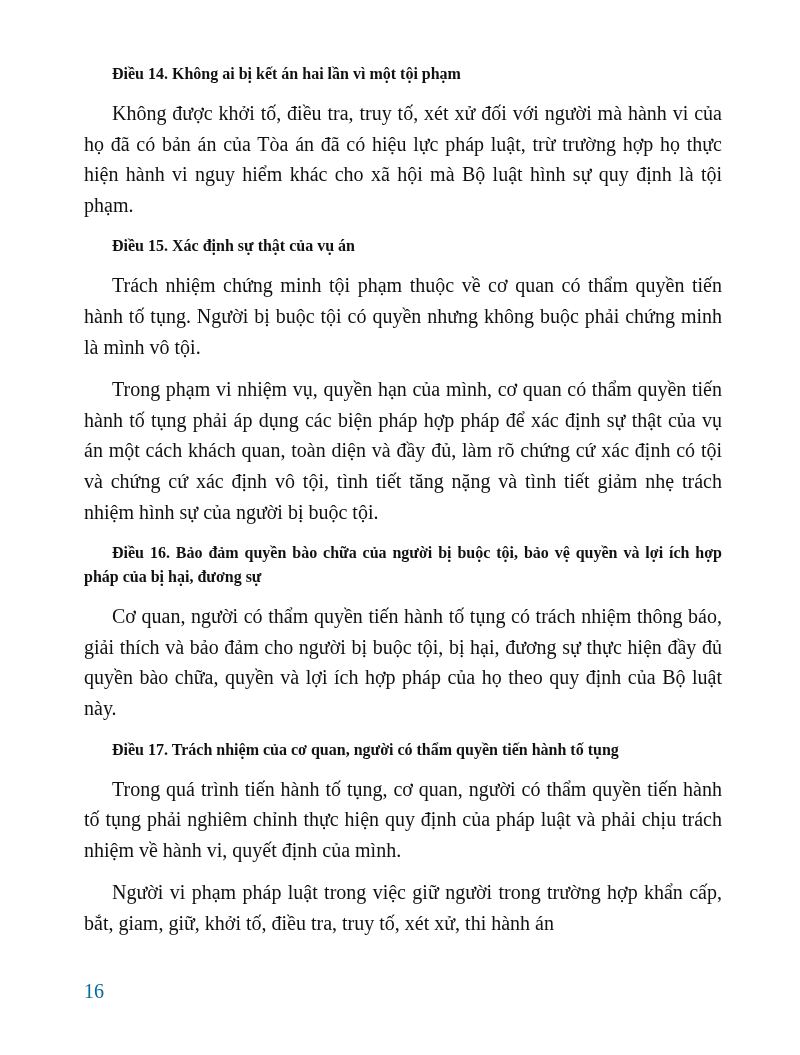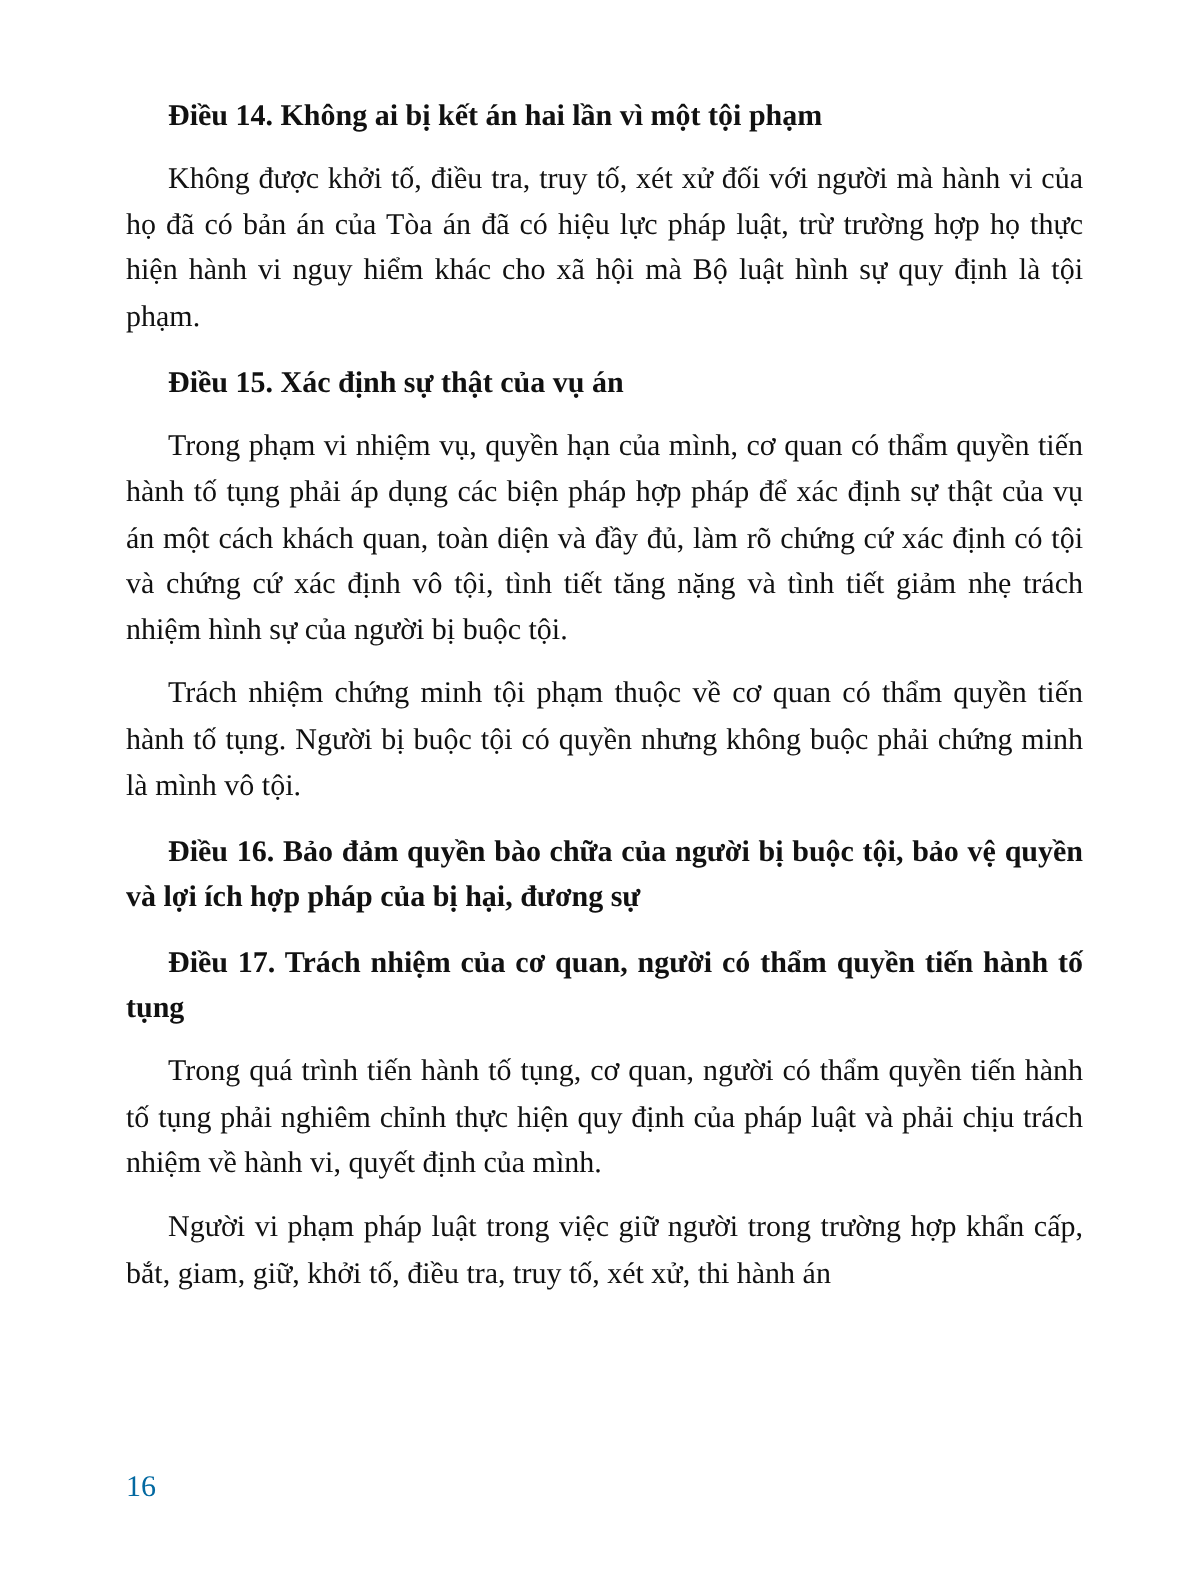--- a/index.html
+++ b/index.html
@@ -20,21 +20,21 @@
     width: 800px;
     height: 1055px;
     padding: 48px 78px 30px 84px;
     background: #ffffff;
   }
   .article {
     margin: 0;
   }
   .article-heading {
     font-weight: bold;
-    font-size: 20px;
+    font-size: 16px;
     line-height: 1.5;
     text-align: justify;
     text-indent: 28px;
     margin: 14px 0 2px 0;
   }
   .para {
     font-size: 20px;
     line-height: 1.53;
     text-align: justify;
     text-indent: 28px;
@@ -54,26 +54,27 @@
 
 <div class="page">
 
   <section class="article">
     <h2 class="article-heading">Điều 14. Không ai bị kết án hai lần vì một tội phạm</h2>
     <p class="para">Không được khởi tố, điều tra, truy tố, xét xử đối với người mà hành vi của họ đã có bản án của Tòa án đã có hiệu lực pháp luật, trừ trường hợp họ thực hiện hành vi nguy hiểm khác cho xã hội mà Bộ luật hình sự quy định là tội phạm.</p>
   </section>
 
   <section class="article">
     <h2 class="article-heading">Điều 15. Xác định sự thật của vụ án</h2>
+    <p class="para">Trách nhiệm chứng minh tội phạm thuộc về cơ quan có thẩm quyền tiến hành tố tụng. Người bị buộc tội có quyền nhưng không buộc phải chứng minh là mình vô tội.</p>
     <p class="para">Trong phạm vi nhiệm vụ, quyền hạn của mình, cơ quan có thẩm quyền tiến hành tố tụng phải áp dụng các biện pháp hợp pháp để xác định sự thật của vụ án một cách khách quan, toàn diện và đầy đủ, làm rõ chứng cứ xác định có tội và chứng cứ xác định vô tội, tình tiết tăng nặng và tình tiết giảm nhẹ trách nhiệm hình sự của người bị buộc tội.</p>
-    <p class="para">Trách nhiệm chứng minh tội phạm thuộc về cơ quan có thẩm quyền tiến hành tố tụng. Người bị buộc tội có quyền nhưng không buộc phải chứng minh là mình vô tội.</p>
   </section>
 
   <section class="article">
     <h2 class="article-heading">Điều 16. Bảo đảm quyền bào chữa của người bị buộc tội, bảo vệ quyền và lợi ích hợp pháp của bị hại, đương sự</h2>
+    <p class="para">Cơ quan, người có thẩm quyền tiến hành tố tụng có trách nhiệm thông báo, giải thích và bảo đảm cho người bị buộc tội, bị hại, đương sự thực hiện đầy đủ quyền bào chữa, quyền và lợi ích hợp pháp của họ theo quy định của Bộ luật này.</p>
   </section>
 
   <section class="article">
     <h2 class="article-heading">Điều 17. Trách nhiệm của cơ quan, người có thẩm quyền tiến hành tố tụng</h2>
     <p class="para">Trong quá trình tiến hành tố tụng, cơ quan, người có thẩm quyền tiến hành tố tụng phải nghiêm chỉnh thực hiện quy định của pháp luật và phải chịu trách nhiệm về hành vi, quyết định của mình.</p>
     <p class="para">Người vi phạm pháp luật trong việc giữ người trong trường hợp khẩn cấp, bắt, giam, giữ, khởi tố, điều tra, truy tố, xét xử, thi hành án</p>
   </section>
 
   <div class="page-number">16</div>
 

